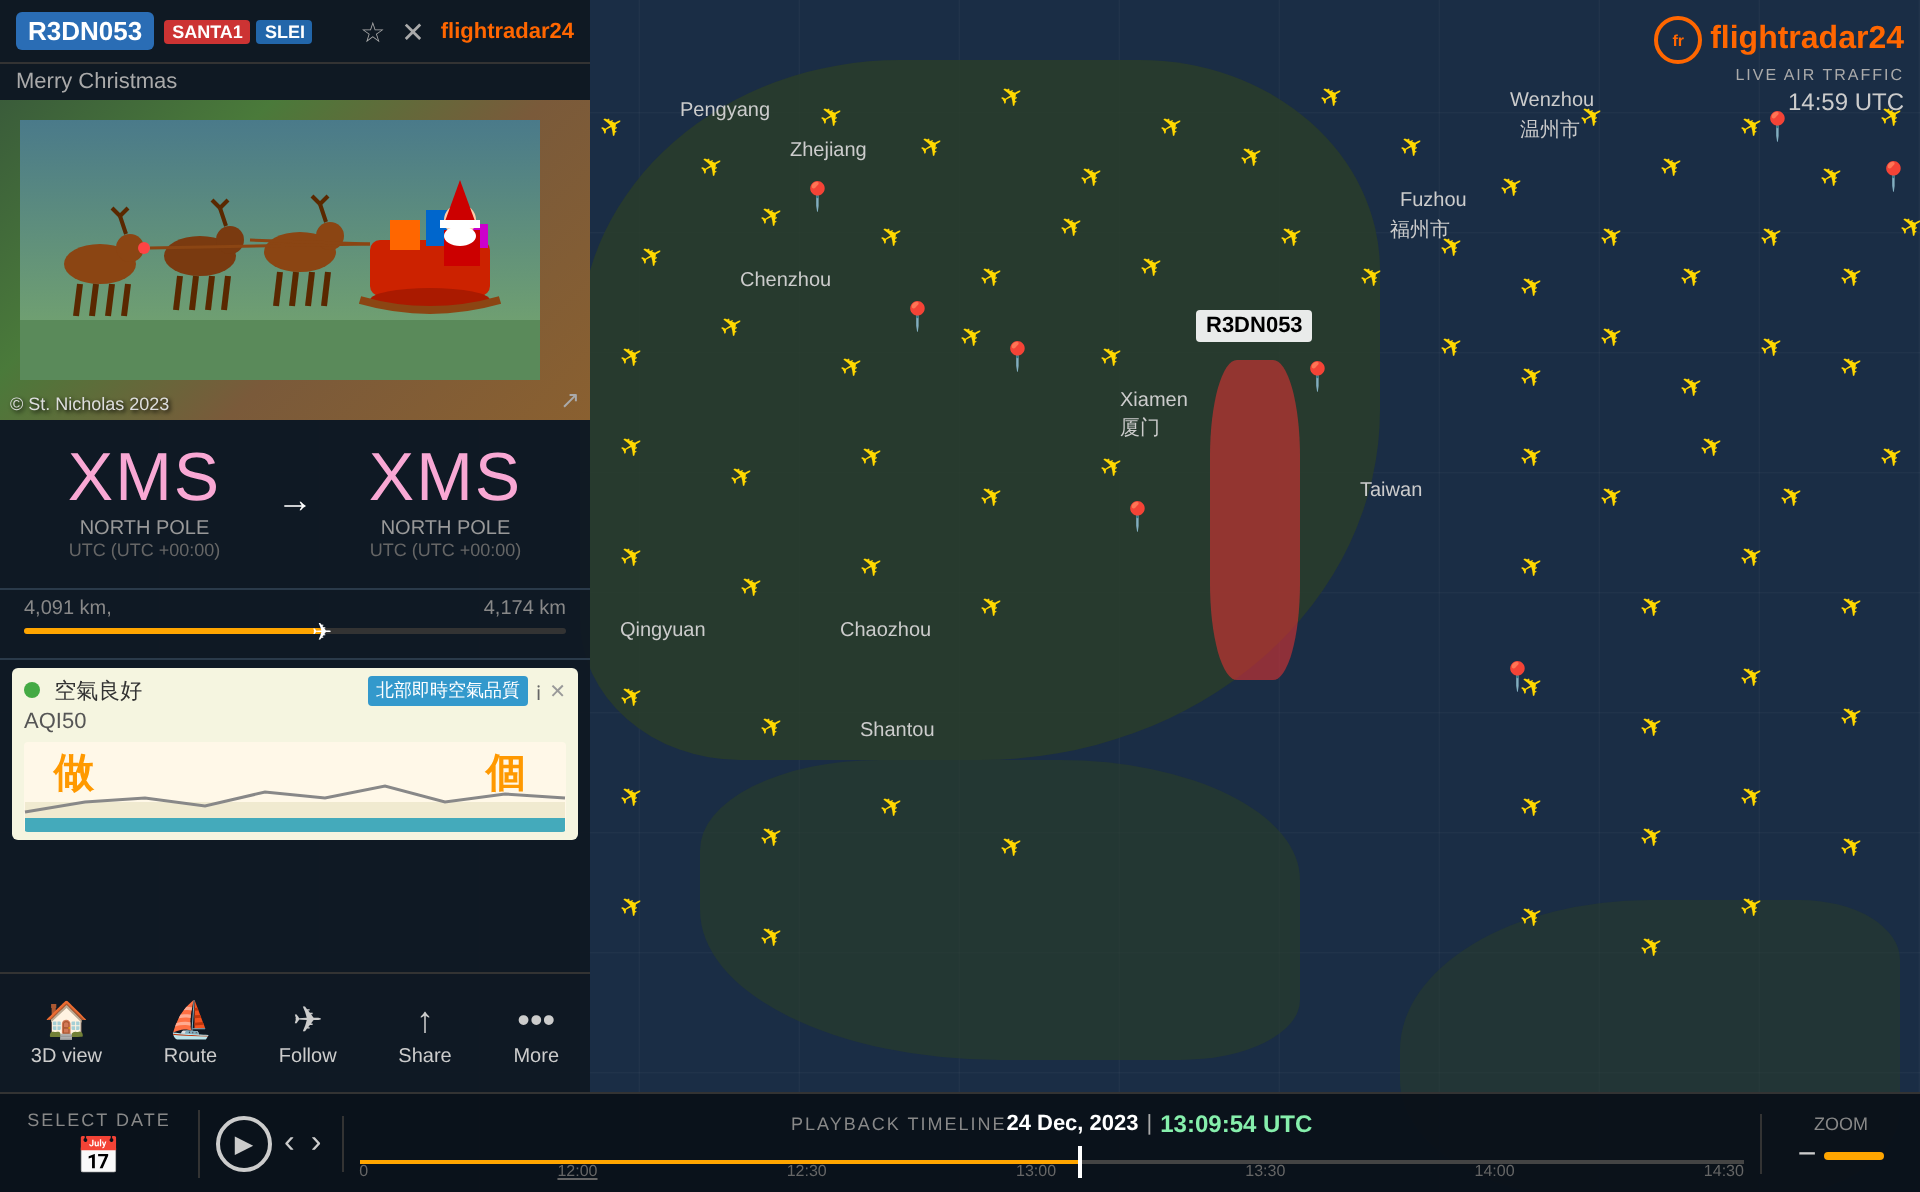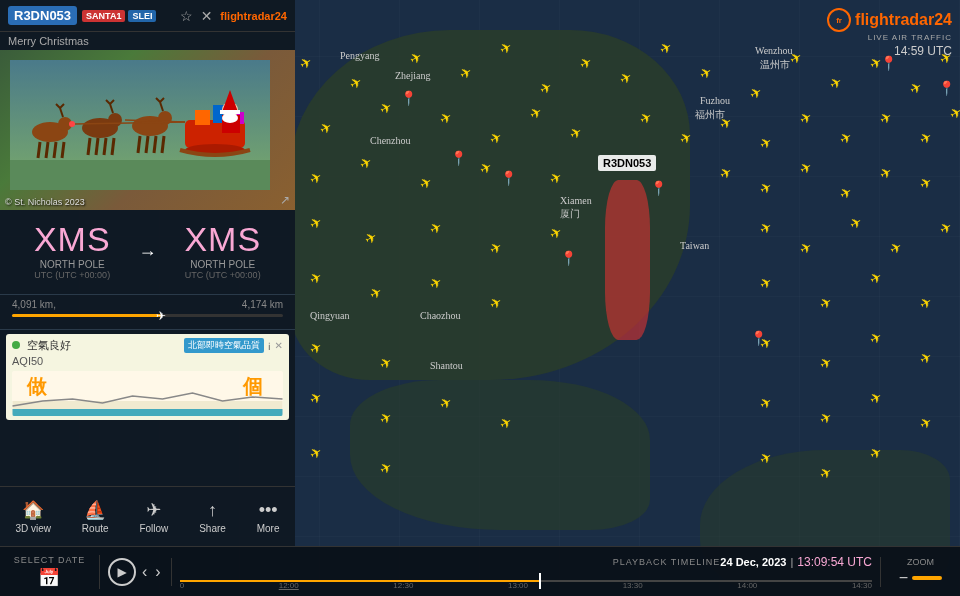--- a/index.html
+++ b/index.html
@@ -67,21 +67,21 @@
       background: #2a3d28;
       border-radius: 50% 20% 30% 40%;
       opacity: 0.5;
     }
 
     
     .city-label {
       position: absolute;
       color: #ccc;
       font-size: 10px;
-      font-family: Liberation Serif, serif;
+      font-family: Liberation Sans, sans-serif;
       pointer-events: none;
       text-align: center;
     }
 
     
     .plane-icon {
       position: absolute;
       color: #FFD700;
       font-size: 14px;
       transform: rotate(-30deg);
@@ -450,36 +450,36 @@
     .tl-main {
       flex: 1;
       display: flex;
       flex-direction: column;
       padding: 0 8px;
       position: relative;
     }
 
     .tl-header-row {
       display: flex;
-      justify-content: flex-end;
+      justify-content: center;
       align-items: center;
       margin-bottom: 4px;
     }
 
     .tl-title {
       color: #888;
       font-size: 9px;
       text-transform: uppercase;
       letter-spacing: 1px;
     }
 
     .tl-current-time {
-      color: #f9a8d4;
+      color: #86efac;
       font-size: 12px;
-      font-weight: normal;
+      font-weight: bold;
     }
 
     .tl-track {
       position: relative;
       height: 16px;
     }
 
     .tl-line {
       position: absolute;
       top: 50%;

